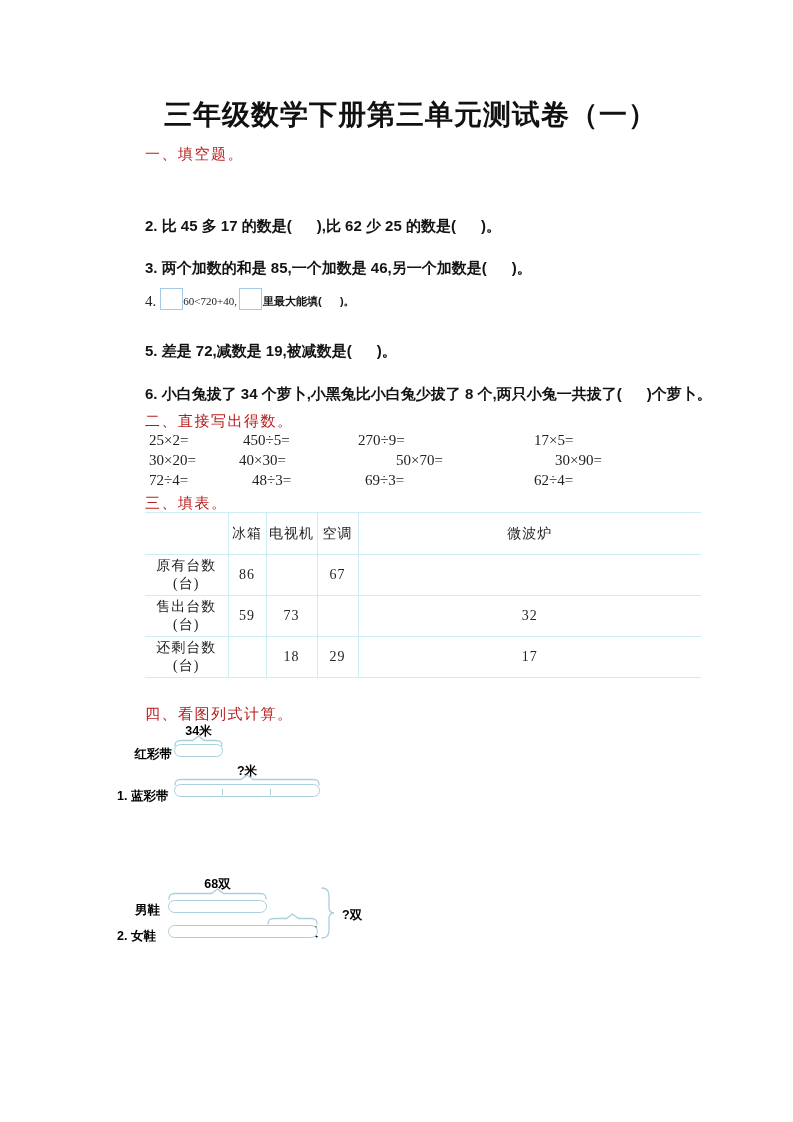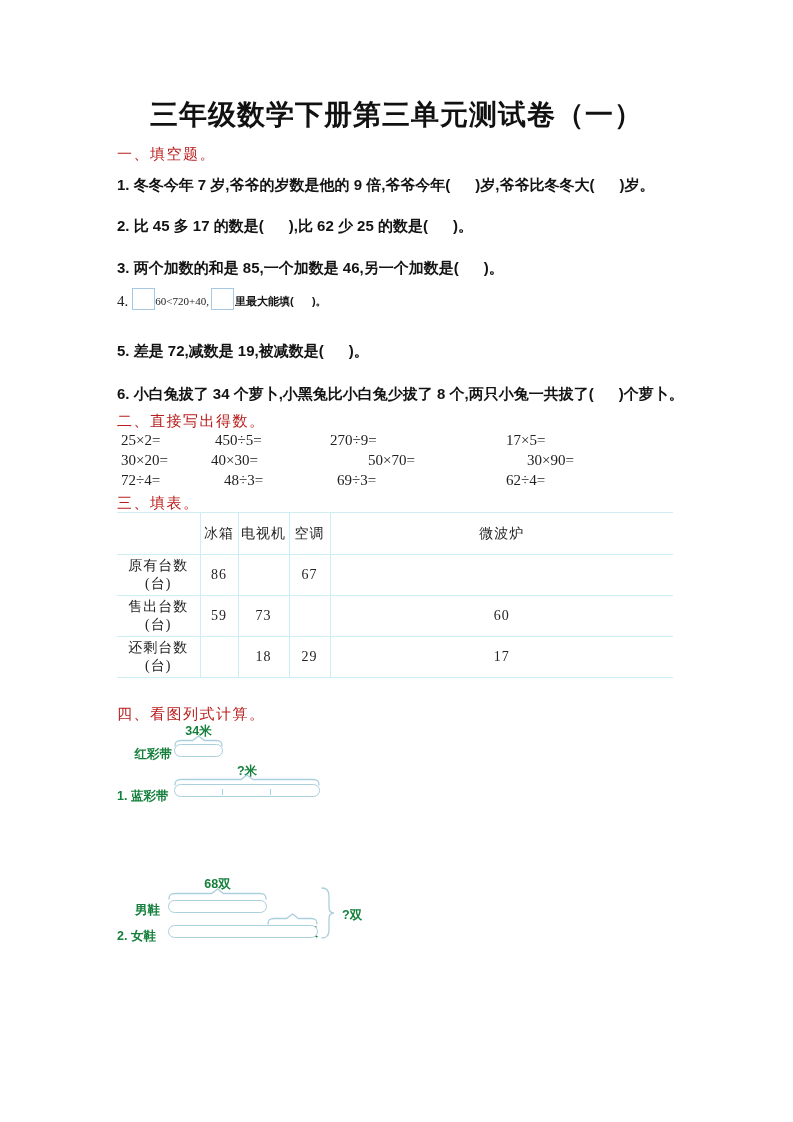--- a/index.html
+++ b/index.html
@@ -1,20 +1,20 @@
 <!DOCTYPE html>
 <html><head>
 <meta charset="utf-8">
 <style>
   html,body { margin:0; padding:0; background:#ffffff; }
   .page {
     position:relative; width:793px; height:1122px; background:#ffffff;
     font-family:"Liberation Serif", serif; color:#1c1c1c; overflow:hidden;
   }
-  .abs { position:absolute; }
+  .abs { position:absolute;margin-left:28px; }
   .title {
     left:0; right:0; top:96px; text-align:center;
     font-size:28px; font-weight:bold; letter-spacing:1px;
     font-family:"Liberation Serif", serif; color:#111;
   }
   .hd {
     font-size:15px; letter-spacing:1.5px; color:#b91c1c;
     font-family:"Liberation Serif", serif; white-space:pre;
   }
   .item {
@@ -43,34 +43,33 @@
   }
   table.fill td + td { border-left:1px solid #cdeef3; }
   table.fill tr.last td { border-bottom:1px solid #cdeef3; }
 
   .bar {
     position:absolute; border:1.4px solid #aacfdd; border-radius:7px;
     background:#fff; box-sizing:border-box;
   }
   .tick { position:absolute; bottom:1px; width:1px; height:6px; background:#aacfdd; }
   .dlabel {
-    position:absolute; font-size:12.5px; font-weight:bold; color:#15803d;
+    position:absolute; font-size:12.5px; font-weight:bold; color:#000000;
     font-family:"Liberation Sans", sans-serif; white-space:pre;
   }
   svg.brace { position:absolute; overflow:visible; }
 </style>
 </head>
 <body>
 
 <div class="page">
 
   <div class="abs title">三年级数学下册第三单元测试卷（一）</div>
 
   <div class="abs hd" style="left:117px; top:145px;">一、填空题。</div>
-  <div class="abs item" style="left:117px; top:176px;">1. 冬冬今年 7 岁,爷爷的岁数是他的 9 倍,爷爷今年(      )岁,爷爷比冬冬大(      )岁。</div>
   <div class="abs item" style="left:117px; top:217px;">2. 比 45 多 17 的数是(      ),比 62 少 25 的数是(      )。</div>
   <div class="abs item" style="left:117px; top:259px;">3. 两个加数的和是 85,一个加数是 46,另一个加数是(      )。</div>
 
   <div class="abs i4wrap" style="left:117px; top:288px;">
     <span class="i4num">4.</span>
     <span class="blankbox"></span>
     <span class="expr i4txt">60&lt;720+40,</span>
     <span class="blankbox second"></span>
     <span class="item i4txt">里最大能填(      )。</span>
   </div>
@@ -118,21 +117,21 @@
       <td>86</td>
       <td></td>
       <td>67</td>
       <td></td>
     </tr>
     <tr style="height:41px">
       <td>售出台数(台)</td>
       <td>59</td>
       <td>73</td>
       <td></td>
-      <td>60</td>
+      <td>32</td>
     </tr>
     <tr style="height:41px" class="last">
       <td>还剩台数(台)</td>
       <td></td>
       <td>18</td>
       <td>29</td>
       <td>17</td>
     </tr>
   </tbody>
     </table>

